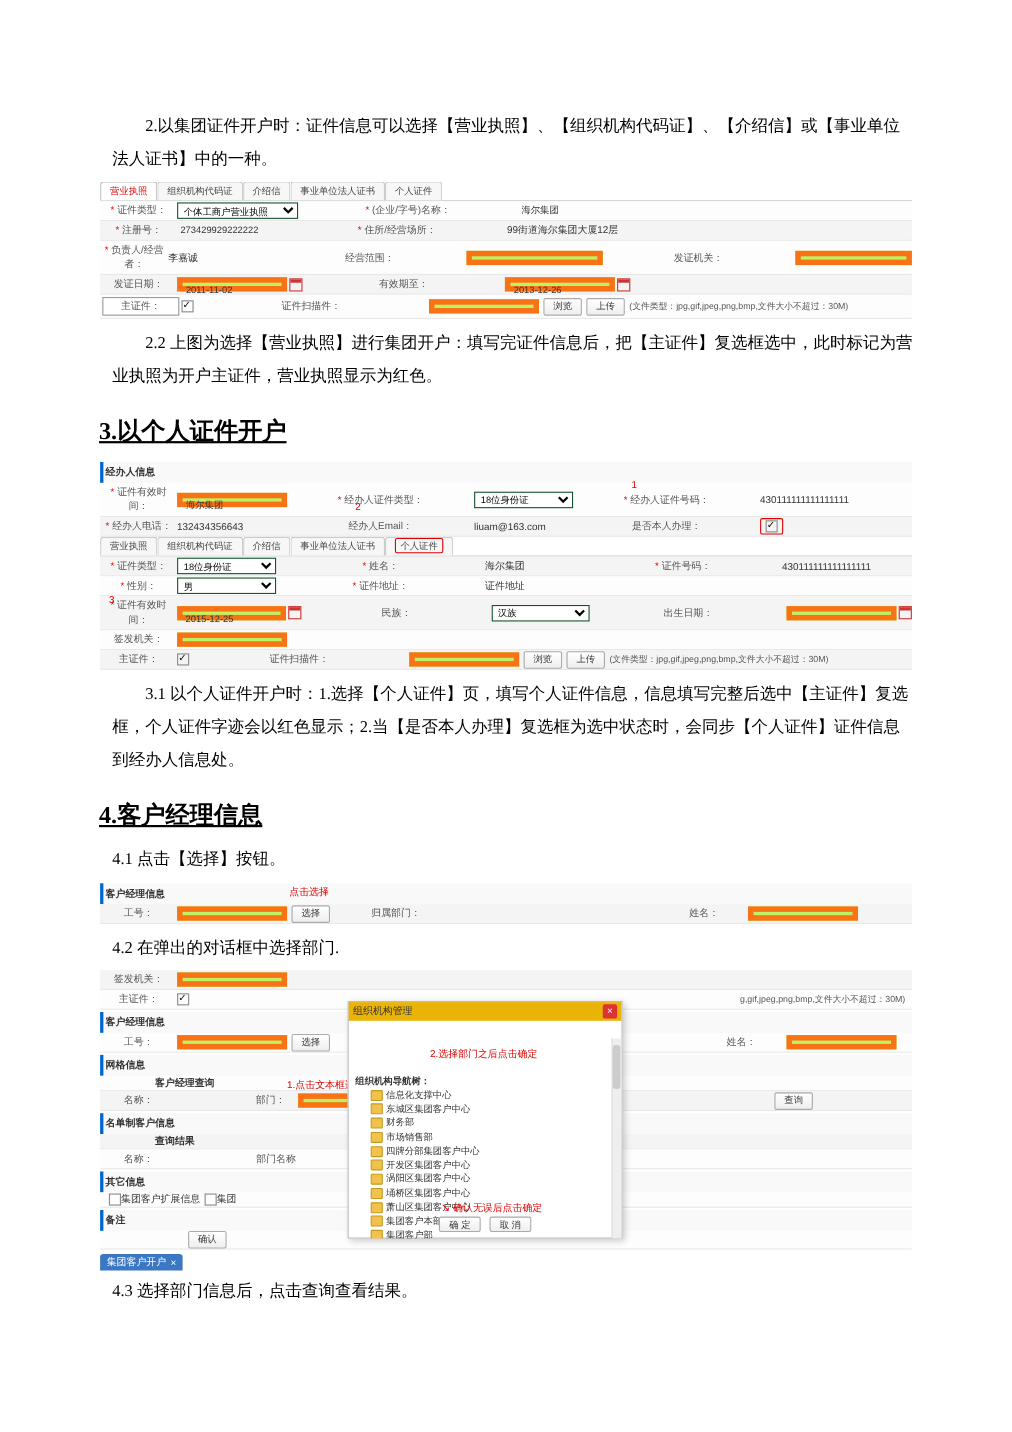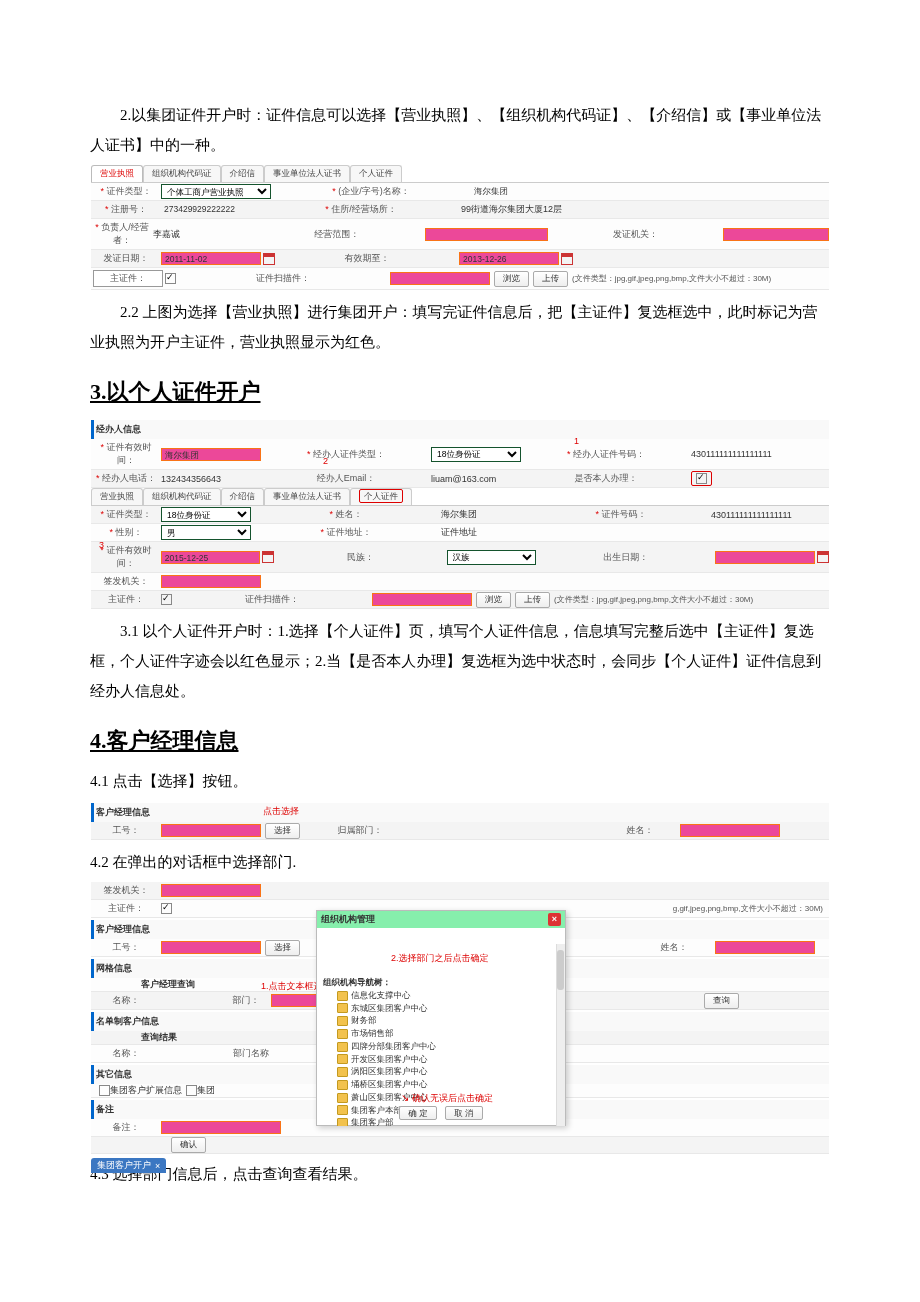--- a/index.html
+++ b/index.html
@@ -11,21 +11,21 @@
   }
   .page {
     width: 920px;
     margin: 0 auto;
     padding: 100px 90px 60px 90px;
     box-sizing: border-box;
   }
   .para {
     font-size: 15px;
     line-height: 2;
-    margin: 0 0 4px 0;
+    margin: 0 0 4px 12px;
     text-indent: 2em;
   }
   .no-indent { text-indent: 0; }
   h2 {
     font-size: 22px;
     font-weight: bold;
     margin: 20px 0 10px 0;
     text-decoration: underline;
   }
   
@@ -52,34 +52,34 @@
     color: #444;
     font-size: 8.5px;
     border-radius: 3px 3px 0 0;
   }
   .tab.active-red { color: #d00; border-color: #bbb; background:#fff; }
   .tab .redbox { border:1px solid #d00; padding:1px 4px; border-radius:2px;}
   .row { display:flex; align-items:center; background:#f4f4f4; border-bottom:1px solid #e8e8e8; }
   .row:nth-child(even){ background:#fdfdfd;}
   .lbl { width:70px; text-align:center; padding:2px 4px; color:#555;}
   .req::before{content:"* "; color:#d00;}
-  .inp { background:#ec4899; border:1px solid #f97316; height:13px; padding:0 3px; font-size:8.5px; line-height:13px; }
+  .inp { background:#bef264; border:5px solid #f97316; height:13px; padding:0 3px; font-size:8.5px; line-height:13px; }
   .inp.short{width:100px;}
   .sel { border:1px solid #14532d; background:#fff; height:15px; font-size:8.5px; padding:0 1px;}
   .cal { display:inline-block; width:12px; height:12px; border:1px solid #c33; vertical-align:middle; position:relative; margin-left:2px;}
   .cal::before{content:""; position:absolute; top:0; left:0; right:0; height:3px; background:#c33;}
   .btn { border:1px solid #aaa; background:linear-gradient(#fff,#eee); padding:1px 8px; font-size:8.5px; border-radius:2px;}
   .hint { color:#555; font-size:8px;}
   .section-title{ color:#333; font-weight:bold; padding:3px 2px; border-left:3px solid #06c; margin-top:2px; font-size:9px; background:#f9f9f9;}
   .anno { position:absolute; color:#d00; font-size:9px;}
   .arrow { color:#d00; font-size:10px;}
   .dialog {
     position:absolute; background:#fff; border:1px solid #bbb; box-shadow:2px 2px 6px rgba(0,0,0,.2);
   }
-  .dialog-title{ background:#86efac; padding:2px 4px; font-weight:bold; display:flex; justify-content:space-between; font-size:9px;}
+  .dialog-title{ background:#eab308; padding:2px 4px; font-weight:normal; display:flex; justify-content:space-between; font-size:9px;}
   .closebox{ background:#d33; color:#fff; width:13px; height:13px; text-align:center; line-height:12px; font-size:9px; border-radius:2px;}
   .tree { padding:3px 6px; font-size:8.5px; line-height:1.5;margin-top:45px; }
   .tree .fld::before{content:""; display:inline-block; width:9px; height:8px; background:#f2c24d; border:1px solid #c49a1f; margin-right:3px; vertical-align:middle; border-radius:1px;}
   .tree .indent{ padding-left:14px; display:block;}
   .tabclose{ display:inline-flex; align-items:center; background:#3b77c2; color:#fff; padding:1px 6px; font-size:9px; border-radius:3px 3px 0 0; margin-top:4px;}
   .tabclose .x{ margin-left:4px; color:#fff;}
   .chk{ width:11px; height:11px; border:1px solid #888; display:inline-block; vertical-align:middle; position:relative;}
   .chk.on::after{content:"✓"; position:absolute; font-size:9px; left:0; top:-2px; color:#000;}
   .scroll-shade{ position:absolute; right:0; top:16px; bottom:0; width:9px; background:#eee; border-left:1px solid #ddd;}
   .scroll-thumb{ position:absolute; right:1px; width:7px; background:#ccc; border-radius:3px;}
@@ -276,24 +276,20 @@
         </div>
     <div class="section-title">其它信息</div>
     <div class="row">
           <span style="width:8px"></span>
           <span class="chk"></span> 
           <span>集团客户扩展信息</span> 
           <span class="chk" style="margin-left:4px"></span> 
           <span>集团</span>
         </div>
     <div class="section-title">备注</div>
-    <div class="row">
-          <span class="lbl">备注：</span>
-          <span class="inp" style="width:120px"></span>
-        </div>
     <div class="row" style="justify-content:flex-start">
           <span style="width:80px"></span>
           <span class="btn">确认</span>
         </div>
     <span class="tabclose">
           <span>集团客户开户</span>
           <span class="x">×</span>
         </span>
   </div>
 

